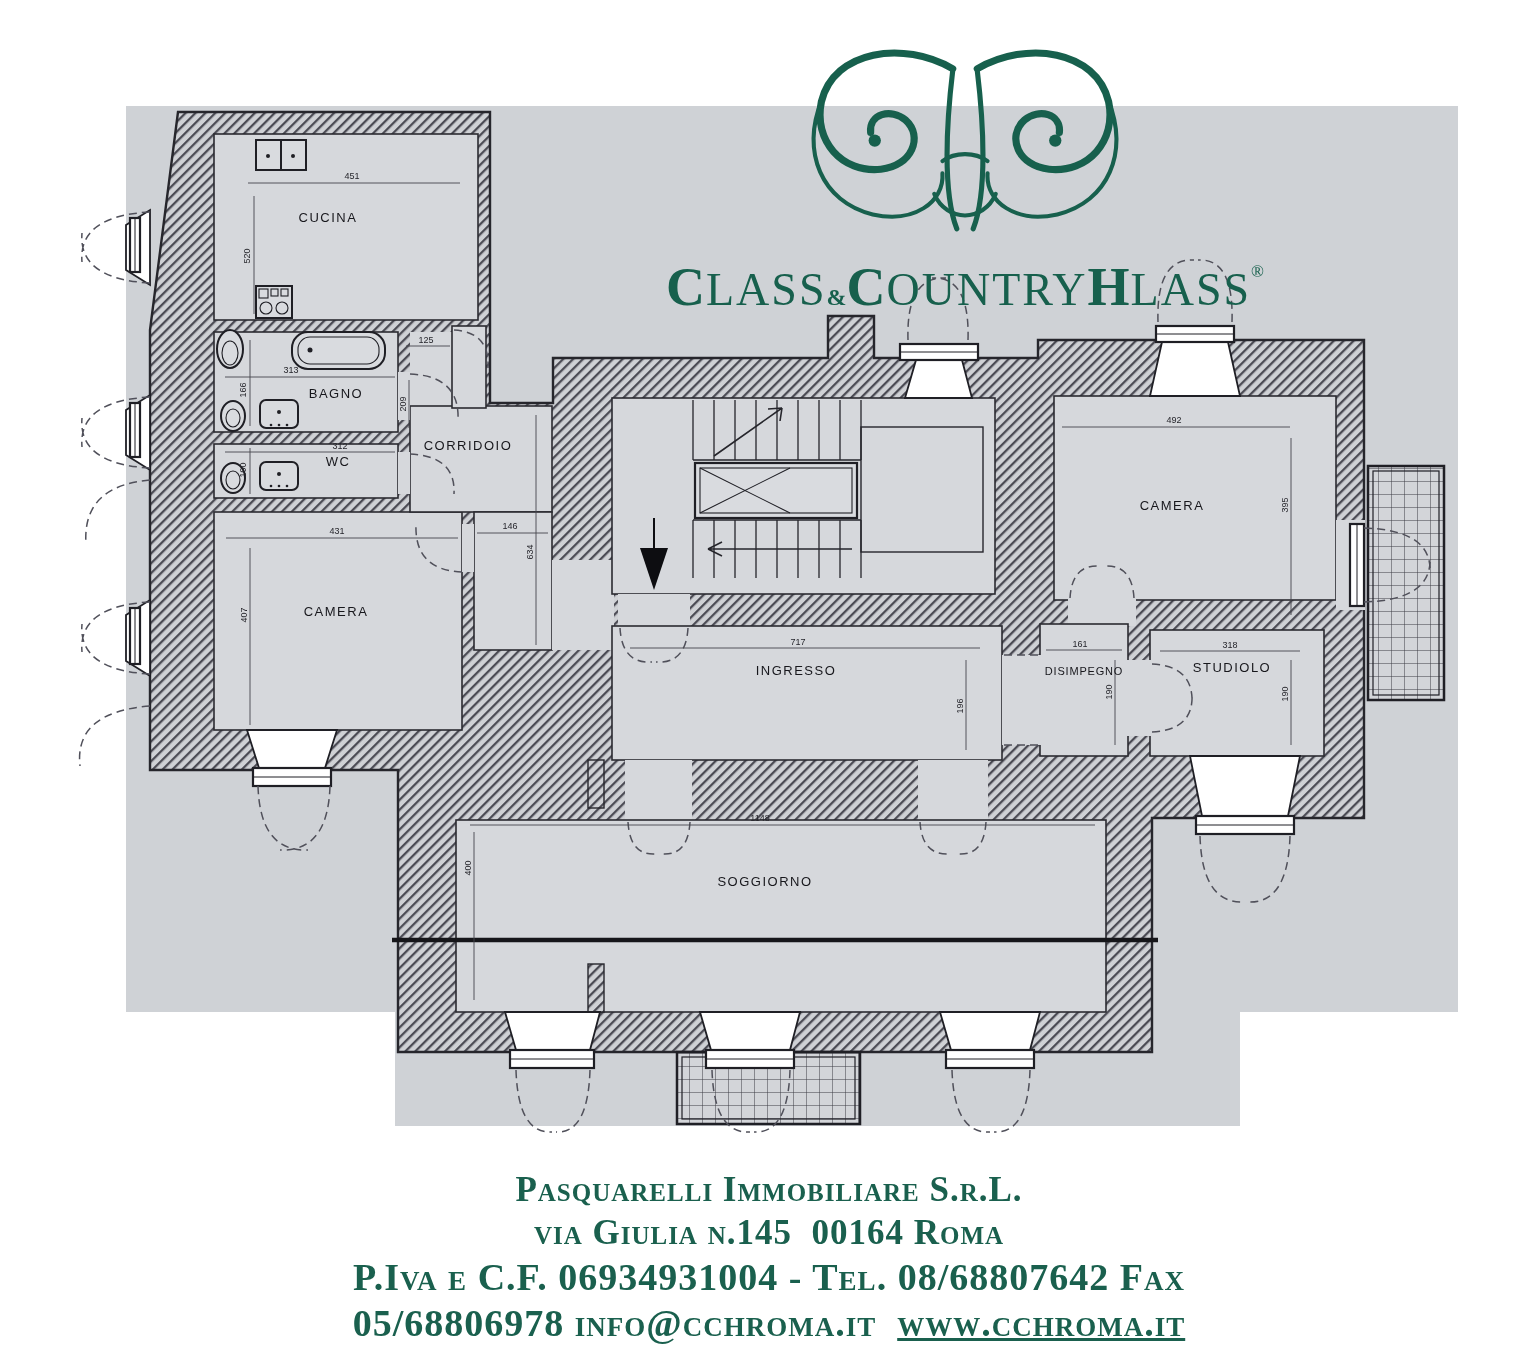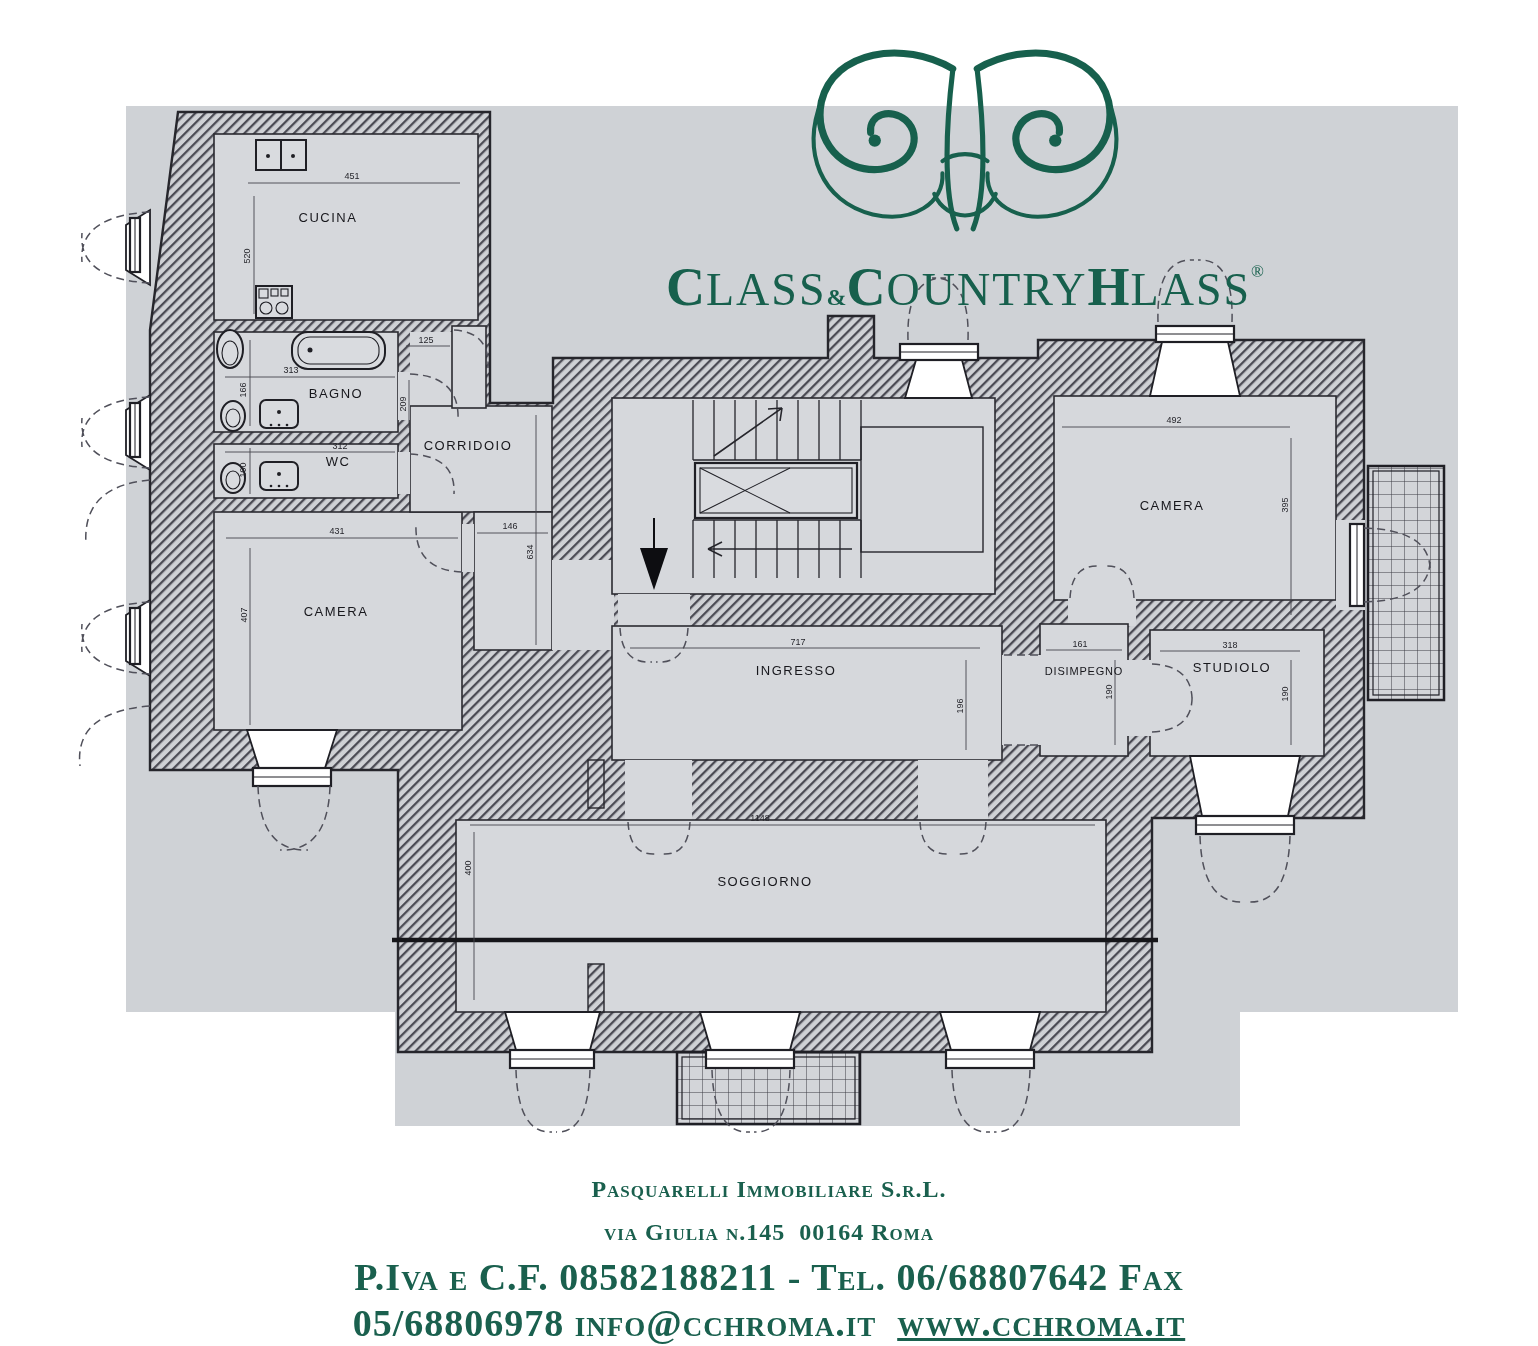--- a/index.html
+++ b/index.html
@@ -25,21 +25,21 @@
   .logo-wrap{position:absolute;left:660px;top:38px;width:610px;text-align:center;color:#17604d;}
   .monogram{position:relative;display:inline-block;width:370px;height:200px;}
   .brand{margin-top:2px;font-family:"Liberation Serif",serif;color:#17604d;white-space:nowrap;line-height:56px;}
   .brand .big{font-size:54px;font-weight:600;letter-spacing:1px;}
   .brand .sm{font-size:46px;font-weight:400;letter-spacing:2px;}
   .brand .amp{font-size:24px;font-weight:600;}
   .brand sup{font-size:17px;vertical-align:28px;font-weight:400;}
   .footer{position:absolute;left:0;top:1168px;width:1538px;text-align:center;color:#1a604e;
     font-family:"Liberation Serif",serif;font-variant:small-caps;font-weight:600;}
   .footer div{white-space:pre-wrap;}
-  .f12{font-size:24px;line-height:43px;letter-spacing:1px;}
+  .f12{font-size:35px;line-height:43px;letter-spacing:1px;}
   .f34{font-size:38px;line-height:46px;letter-spacing:1px;}
   .footer .link{text-decoration:underline;}
 </style>
 </head>
 <body>
 
 <svg width="1538" height="1346" viewBox="0 0 1538 1346">
   <defs>
     <pattern id="hatch" patternUnits="userSpaceOnUse" width="7" height="7" patternTransform="rotate(45)">
       <rect width="7" height="7" fill="#cfd1d5"></rect>
@@ -309,15 +309,15 @@
         <path d="M150,152 C162,180 198,180 210,152" stroke-width="4"></path>
       </g>
     </svg>
   </span>
   <div class="brand"><span class="big">C</span><span class="sm">LASS</span><span class="amp">&amp;</span><span class="big">C</span><span class="sm">OUNTRY</span><span class="big">H</span><span class="sm">LASS</span><sup>®</sup></div>
 </div>
 
 <div class="footer">
   <div class="f12">Pasquarelli Immobiliare S.r.L.</div>
   <div class="f12">via Giulia n.145  00164 Roma</div>
-  <div class="f34">P.Iva e C.F. 08582188211 - Tel. 06/68807642 Fax</div>
+  <div class="f34">P.Iva e C.F. 06934931004 - Tel. 08/68807642 Fax</div>
   <div class="f34"><span>05/68806978 info@cchroma.it  </span><span class="link">www.cchroma.it</span></div>
 </div>
 
 </body></html>

